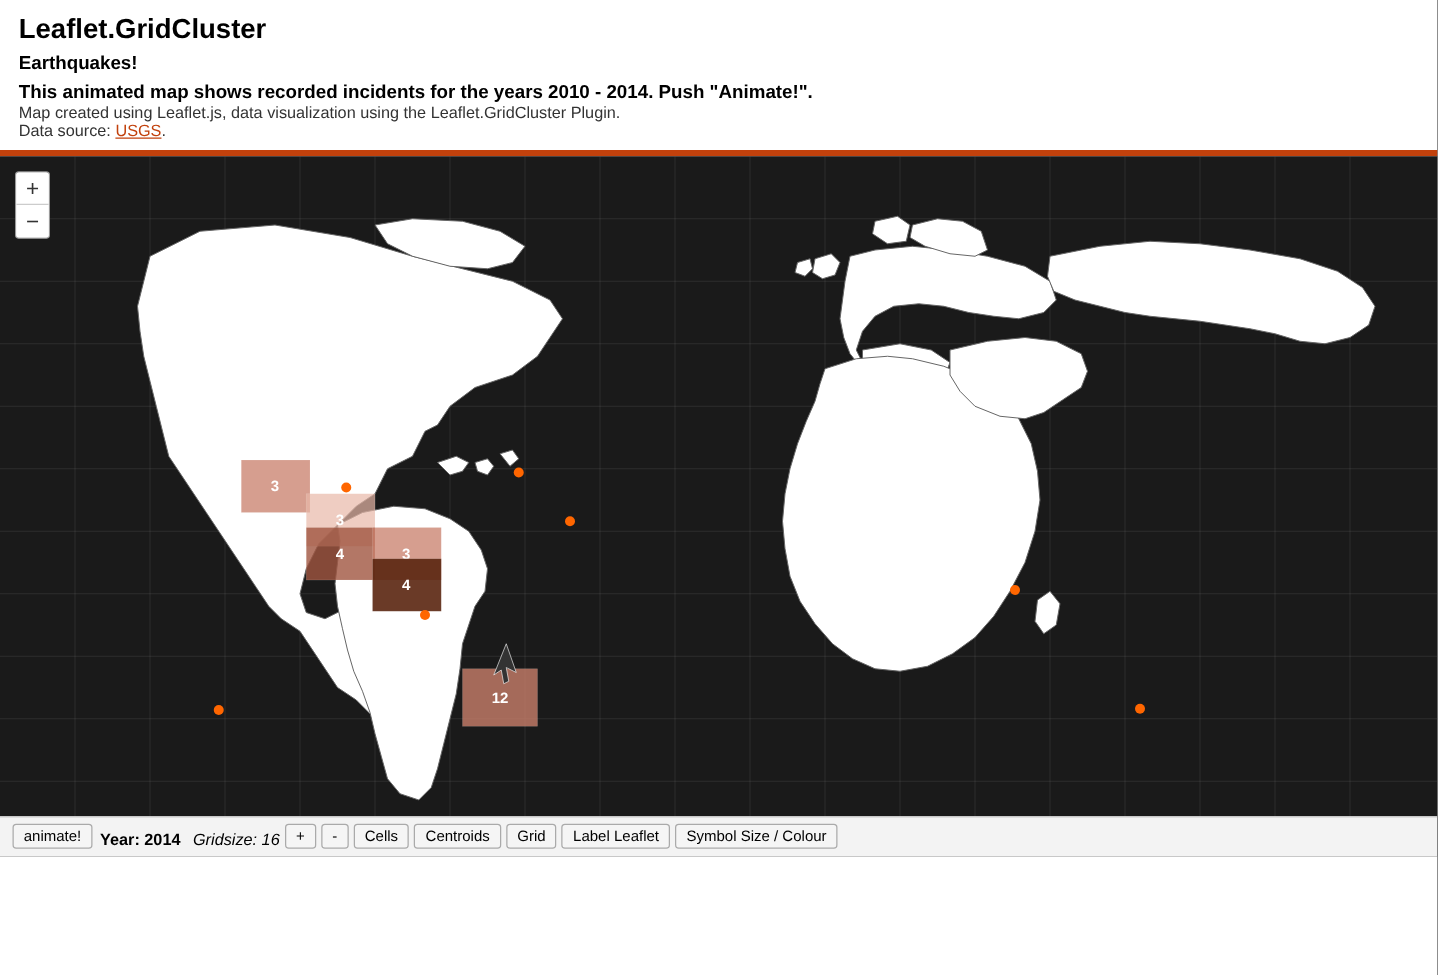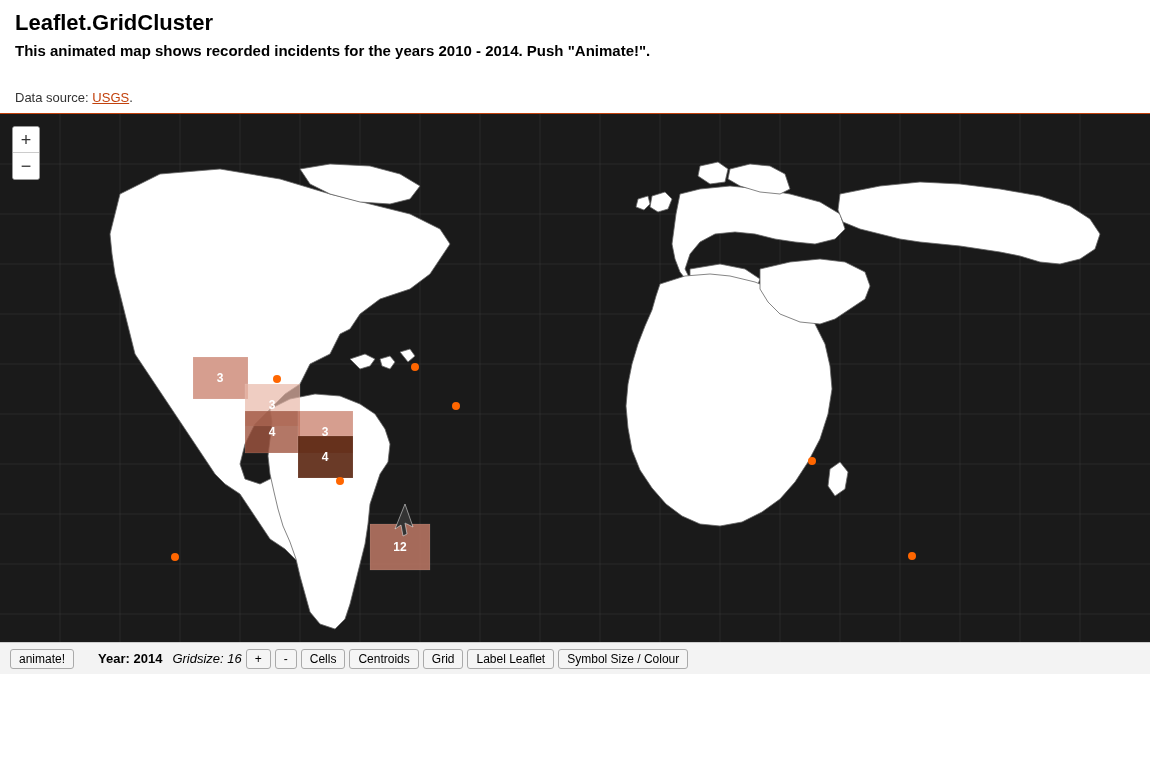--- a/index.html
+++ b/index.html
@@ -1,35 +1,35 @@
 <!DOCTYPE html>
 <html><head>
   <meta charset="utf-8">
   <style>
     * { margin: 0; padding: 0; box-sizing: border-box; }
     body { font-family: Arial, sans-serif; background: #fff; color: #000; width: 1150px; min-height: 780px; }
     
     #header {
       padding: 10px 1px 8px 15px;
-      border-bottom: 1px solid #c2410c;
+      border-bottom: 5px solid #c2410c;
     }
     #header h1 {
       font-size: 22px;
       font-weight: bold;
       margin-bottom: 6px;
     }
     #header h2 {
       font-size: 15px;
       font-weight: bold;
       margin-bottom: 6px;
     }
     #header h3 {
       font-size: 15px;
       font-weight: bold;
-      margin-bottom: 16px;
+      margin-bottom: 0;
     }
     #header p {
       font-size: 13px;
       color: #333;
     }
     #header a {
       color: #c2410c;
       text-decoration: underline;
     }
 
@@ -82,29 +82,29 @@
 
     
     #bottom-bar {
       position: absolute;
       bottom: 0;
       left: 0;
       right: 0;
       background: rgba(255,255,255,0.95);
       padding: 6px 10px;
       display: flex;
-      align-items: center;
+      align-items: flex-end;
       gap: 4px;
       border-top: 1px solid #ccc;
       height: 32px;
     }
     #year-label {
       font-size: 13px;
       font-weight: bold;
-      margin-left: 20px;
+      margin-left: 2px;
       margin-right: 4px;
     }
     .ctrl-btn {
       padding: 2px 8px;
       font-size: 12px;
       background: #f5f5f5;
       border: 1px solid #aaa;
       border-radius: 3px;
       cursor: pointer;
       white-space: nowrap;
@@ -122,23 +122,24 @@
       font-size: 13px;
       margin-left: 2px;
       font-style: italic;
     }
   </style>
 </head>
 <body>
 
 <div id="header">
   <h1>Leaflet.GridCluster</h1>
+  <h2>Earthquakes!</h2>
   <h3>This animated map shows recorded incidents for the years 2010 - 2014. Push "Animate!".</h3>
   <p>
-    <br>
+    <span>Map created using Leaflet.js, data visualization using the Leaflet.GridCluster Plugin.</span><br>
     <span>Data source: </span><a href="#">USGS</a>.
   </p>
 </div>
 
 <div id="map-container">
 
   <div class="zoom-controls">
     <button class="zoom-btn">+</button>
     <button class="zoom-btn">−</button>
   </div>

